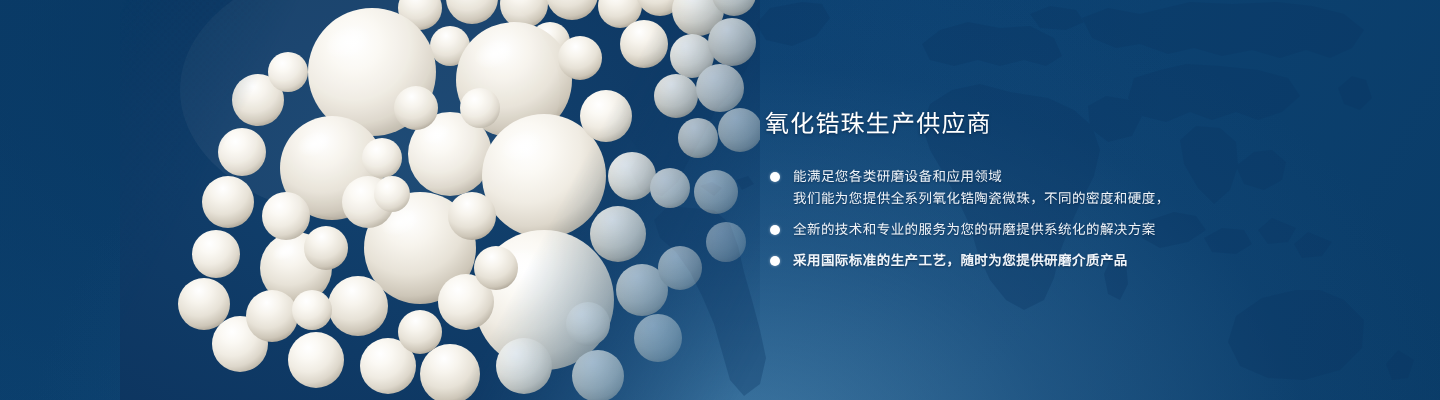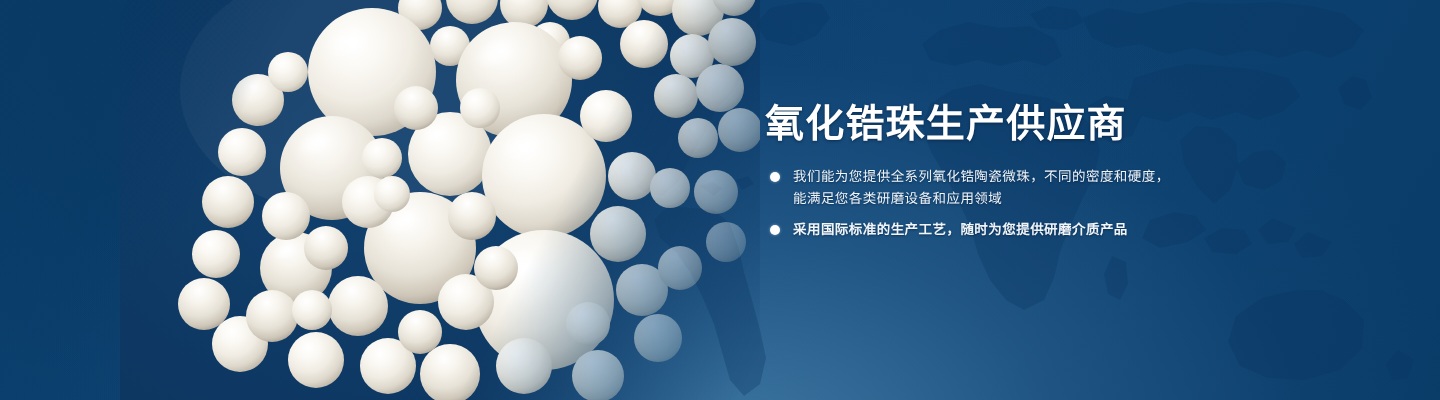--- a/index.html
+++ b/index.html
@@ -58,25 +58,25 @@
   }
   .beads svg { width:100%; height:100%; display:block; }
 
   
   .copy {
     position:absolute;
     left:765px; top:104px;
     width:470px;
   }
   .headline {
-    font-size:39px;
+    font-size:24px;
     line-height:40px;
     letter-spacing:1.2px;
     color:#ffffff;
-    font-weight:700;
+    font-weight:400;
     text-shadow:0 1px 3px rgba(0,20,45,.55);
     white-space:nowrap;
   }
   .bullets {
     margin-top:22px;
     list-style:none;
   }
   .bullet {
     position:relative;
     padding-left:28px;
@@ -279,24 +279,28 @@
   </div>
 
   <div class="copy">
 
     <h1 class="headline">氧化锆珠生产供应商</h1>
 
     <ul class="bullets">
 
       <li class="bullet">
         <span class="dot"></span>
+        <span class="bullet-line">能满足您各类研磨设备和应用领域</span>
         <span class="bullet-line">我们能为您提供全系列氧化锆陶瓷微珠，不同的密度和硬度，</span>
-        <span class="bullet-line">能满足您各类研磨设备和应用领域</span>
       </li>
 
+      <li class="bullet">
+        <span class="dot"></span>
+        <span class="bullet-line">全新的技术和专业的服务为您的研磨提供系统化的解决方案</span>
+      </li>
 
       <li class="bullet">
         <span class="dot"></span>
         <span class="bullet-line">采用国际标准的生产工艺，随时为您提供研磨介质产品</span>
       </li>
 
     </ul>
   </div>
 
 </div>

